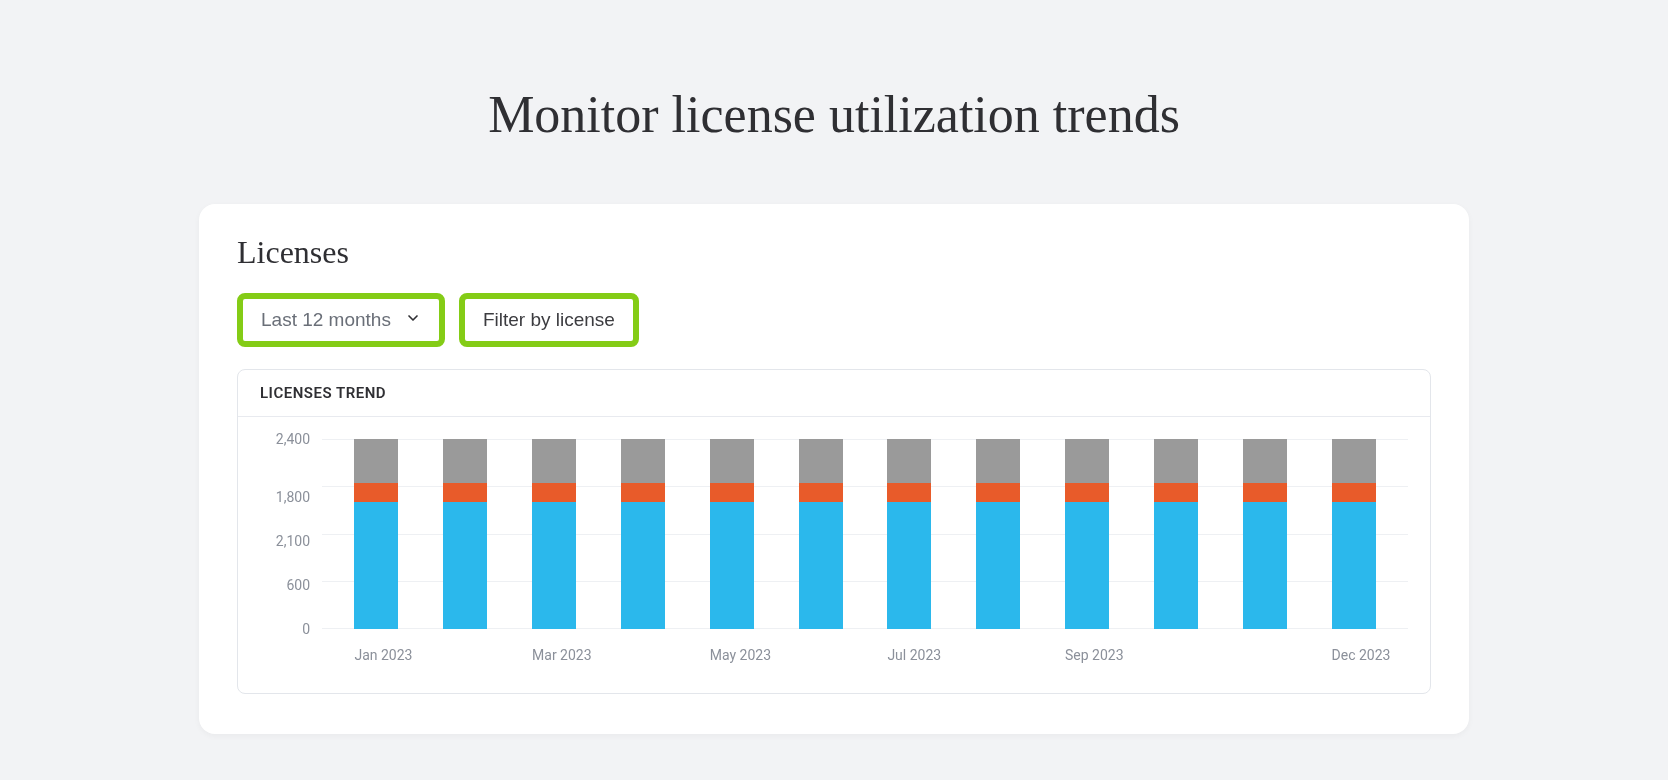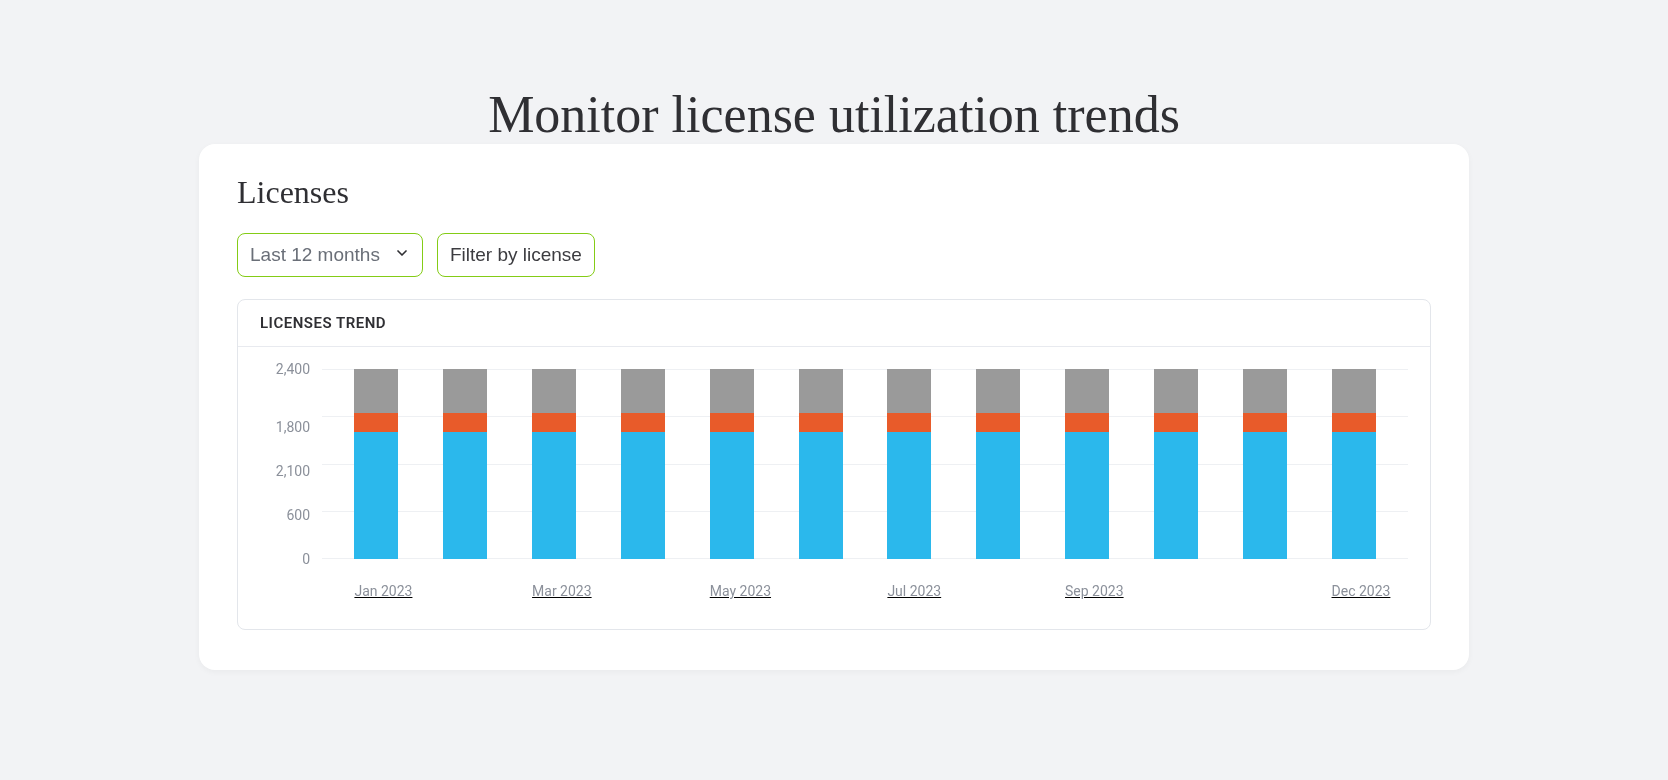--- a/index.html
+++ b/index.html
@@ -18,20 +18,21 @@
     padding: 0;
     display: flex;
     flex-direction: column;
     align-items: center;
   }
   .page-title {
     font-family: Georgia, "Times New Roman", serif;
     font-size: 52px;
     color: #2f2f33;
     margin-top: 85px;
+    margin-bottom: 60px;
     text-align: left;
     font-weight: 500;
   }
   .card {
     background: #fff;
     width: 1270px;
     border-radius: 16px;
     box-shadow: 0 2px 6px rgba(0,0,0,0.04);
     padding: 30px 38px 40px 38px;
     display: flex;
@@ -46,22 +47,22 @@
   }
   .filters {
     display: flex;
     gap: 14px;
     margin-bottom: 22px;
   }
   .filter-btn {
     display: inline-flex;
     align-items: center;
     gap: 14px;
-    padding: 10px 12px;
-    border: 1px solid #84cc16;
+    padding: 10px 18px;
+    border: 6px solid #84cc16;
     border-radius: 8px;
     background: #fff;
     font-size: 19px;
     color: #3c3c40;
     cursor: pointer;
   }
   .filter-btn.dropdown { color: #6a6f78; }
   .chevron-icon svg { width: 16px; height: 16px; }
   .chart-panel {
     border: 1px solid #e3e6eb;
@@ -128,24 +129,23 @@
     width: 44px;
     display: flex;
     flex-direction: column;
   }
   .seg-top { background: #9a9a9a; }
   .seg-mid { background: #e85b2a; }
   .seg-bot { background: #2bb8ec; }
   .x-axis {
     display: flex;
     margin-left: 62px;
-    margin-top: 24px;
+    margin-top: 18px;
     padding: 0 10px;
     justify-content: space-around;
-    text-decoration: underline;
   }
   .x-tick {
     width: 44px;
     font-size: 14px;
     color: #8b909a;
     text-align: center;
     white-space: nowrap;
   }
 </style>
 </head>

